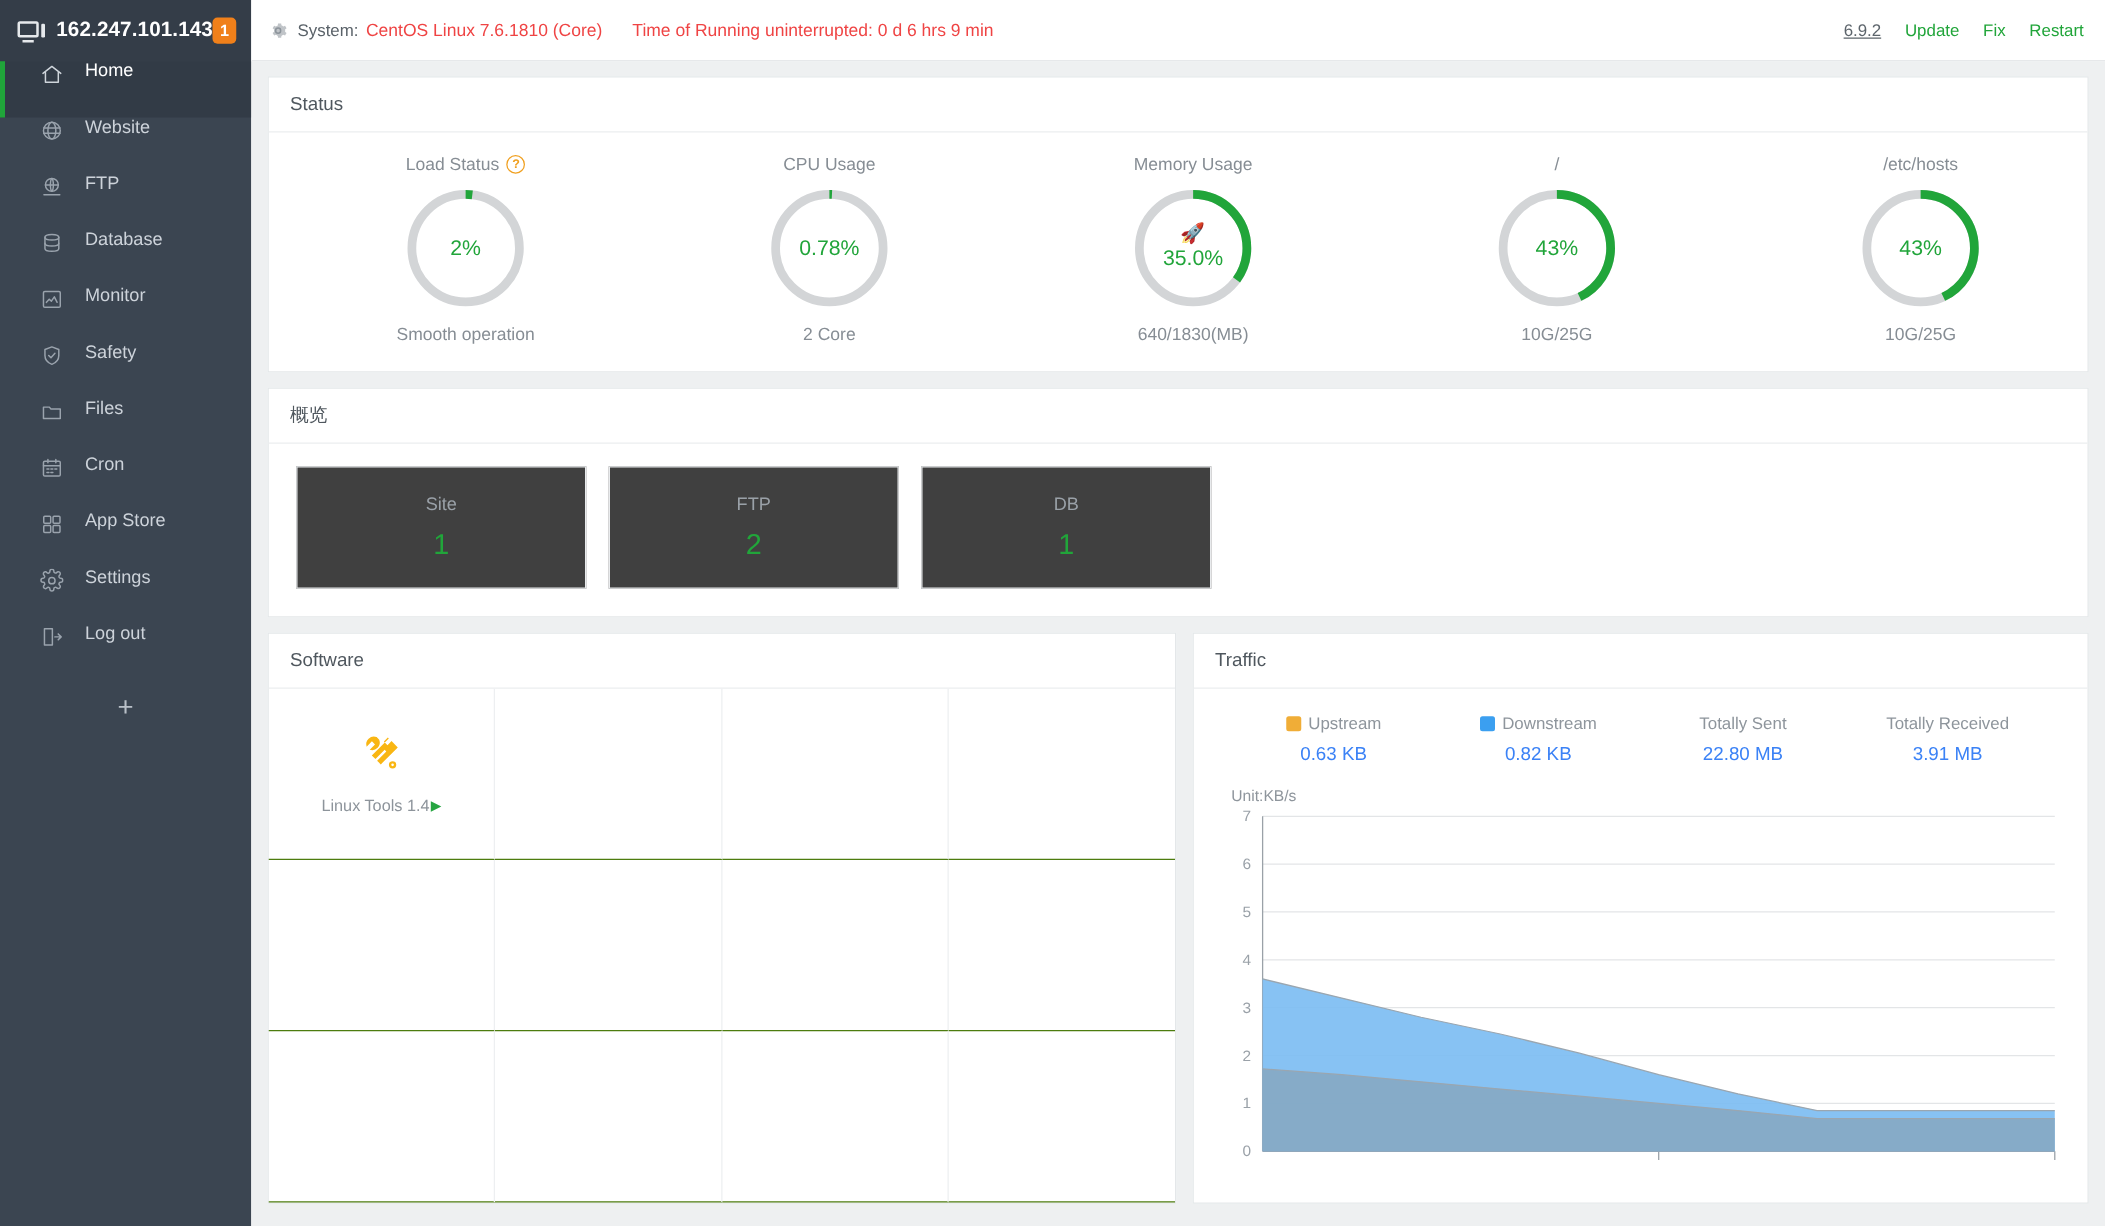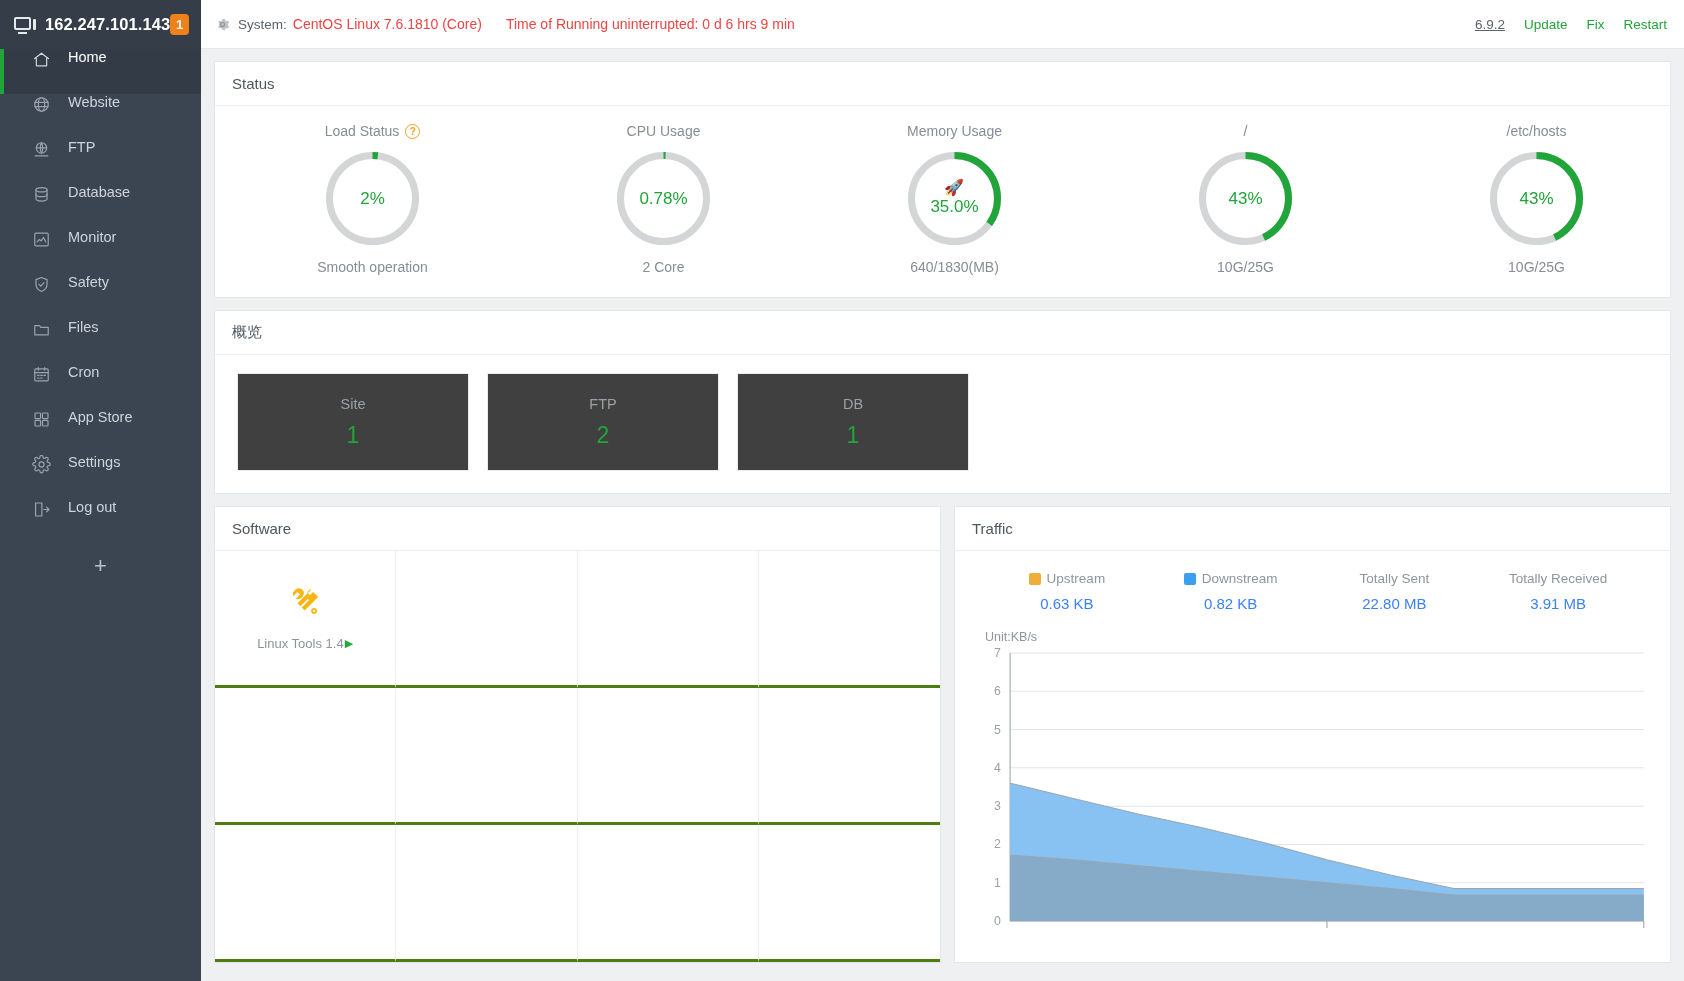--- a/index.html
+++ b/index.html
@@ -106,21 +106,21 @@
   }
   .ov-lbl { color: #9aa1a8; font-size: 14.5px; }
   .ov-num { color: #21a53a; font-size: 23px; }
 
   
   .bottom-row { display: flex; gap: 13px; }
   .sw-card { width: 727px; flex: 0 0 727px; }
   .tr-card { flex: 1; }
 
   .sw-grid { display: grid; grid-template-columns: repeat(4, 1fr); }
-  .sw-cell { height: 137px; border-right: 1px solid #edeff1; border-bottom: 3px solid #4d7c0f;
+  .sw-cell { height: 137px; border-right: 1px solid #edeff1; border-bottom: 1px solid #4d7c0f;
              display: flex; flex-direction: column; align-items: center; justify-content: center; }
   .sw-cell:nth-child(4n) { border-right: none; }
   .sw-ico { font-size: 33px; line-height: 1; margin-bottom: 12px; }
   .sw-name { color: #8d949b; font-size: 13px; display: flex; align-items: center; gap: 1px; }
   .sw-play { color: #26a541; font-size: 11px; }
 
   
   .tr-stats { display: flex; padding: 20px 30px 4px 30px; }
   .tr-stat { flex: 1; display: flex; flex-direction: column; align-items: center; gap: 9px; }
   .tr-top { display: flex; align-items: center; gap: 6px; color: #8e959c; font-size: 13.5px; }

